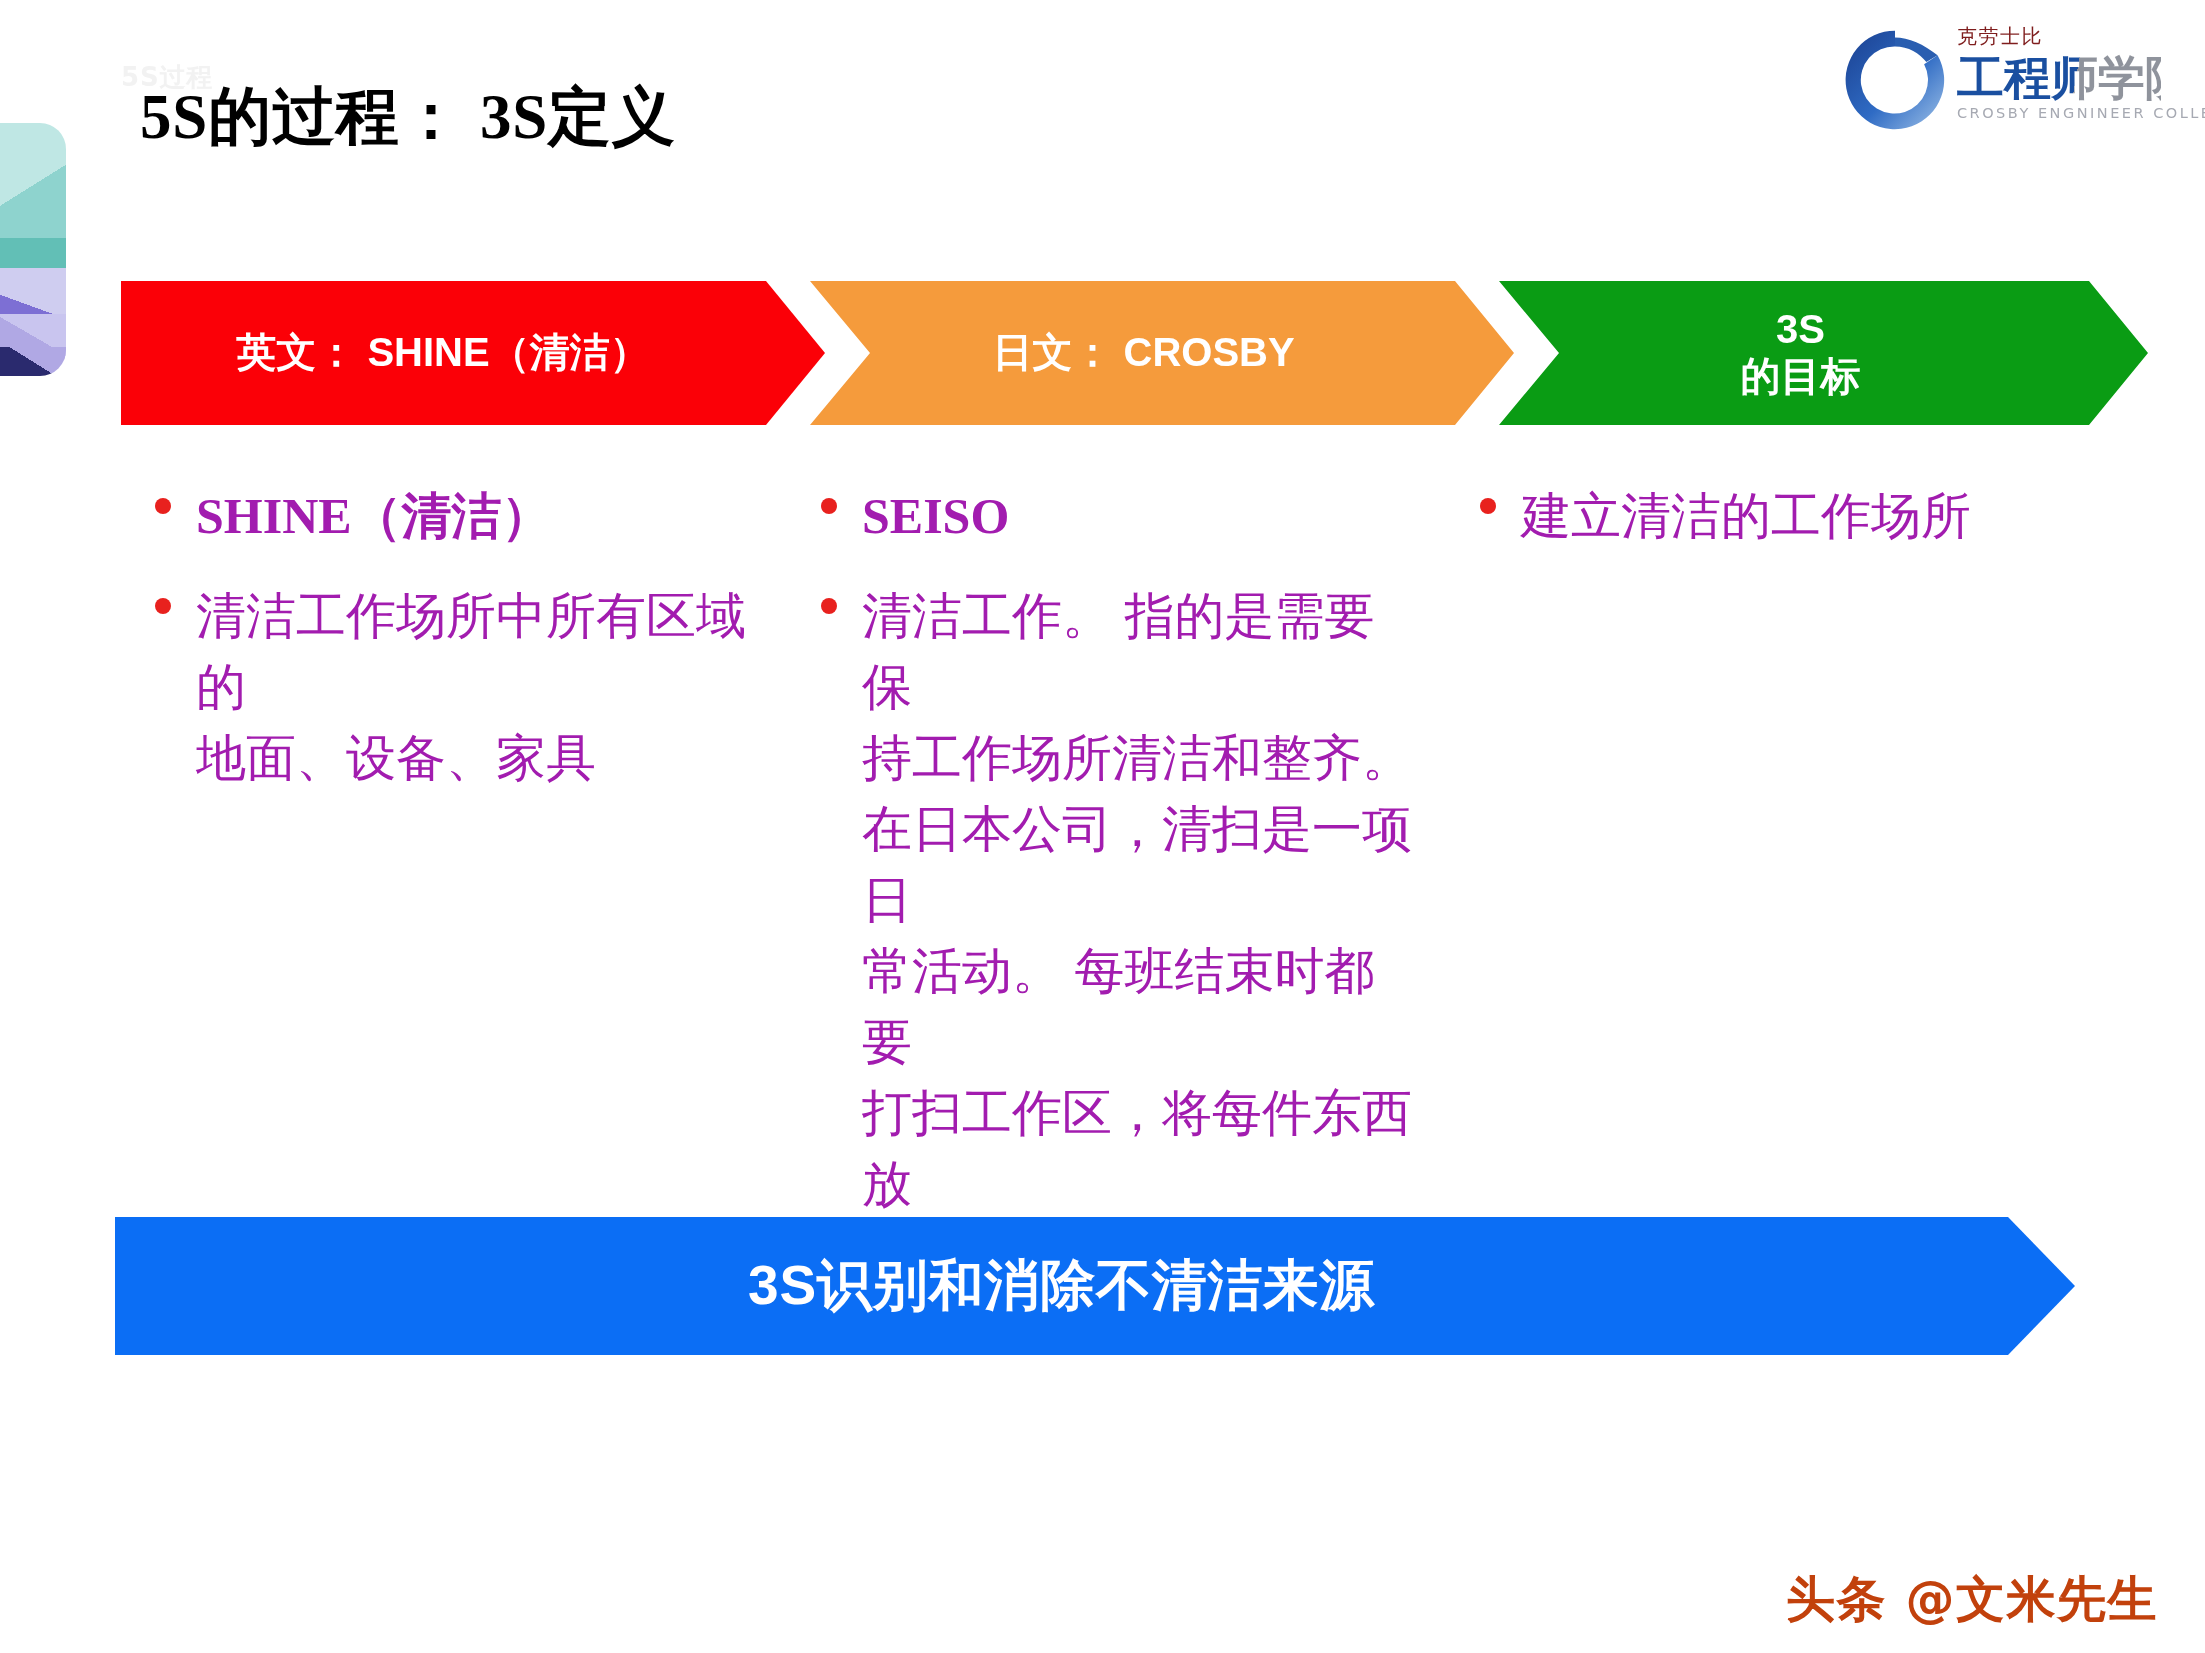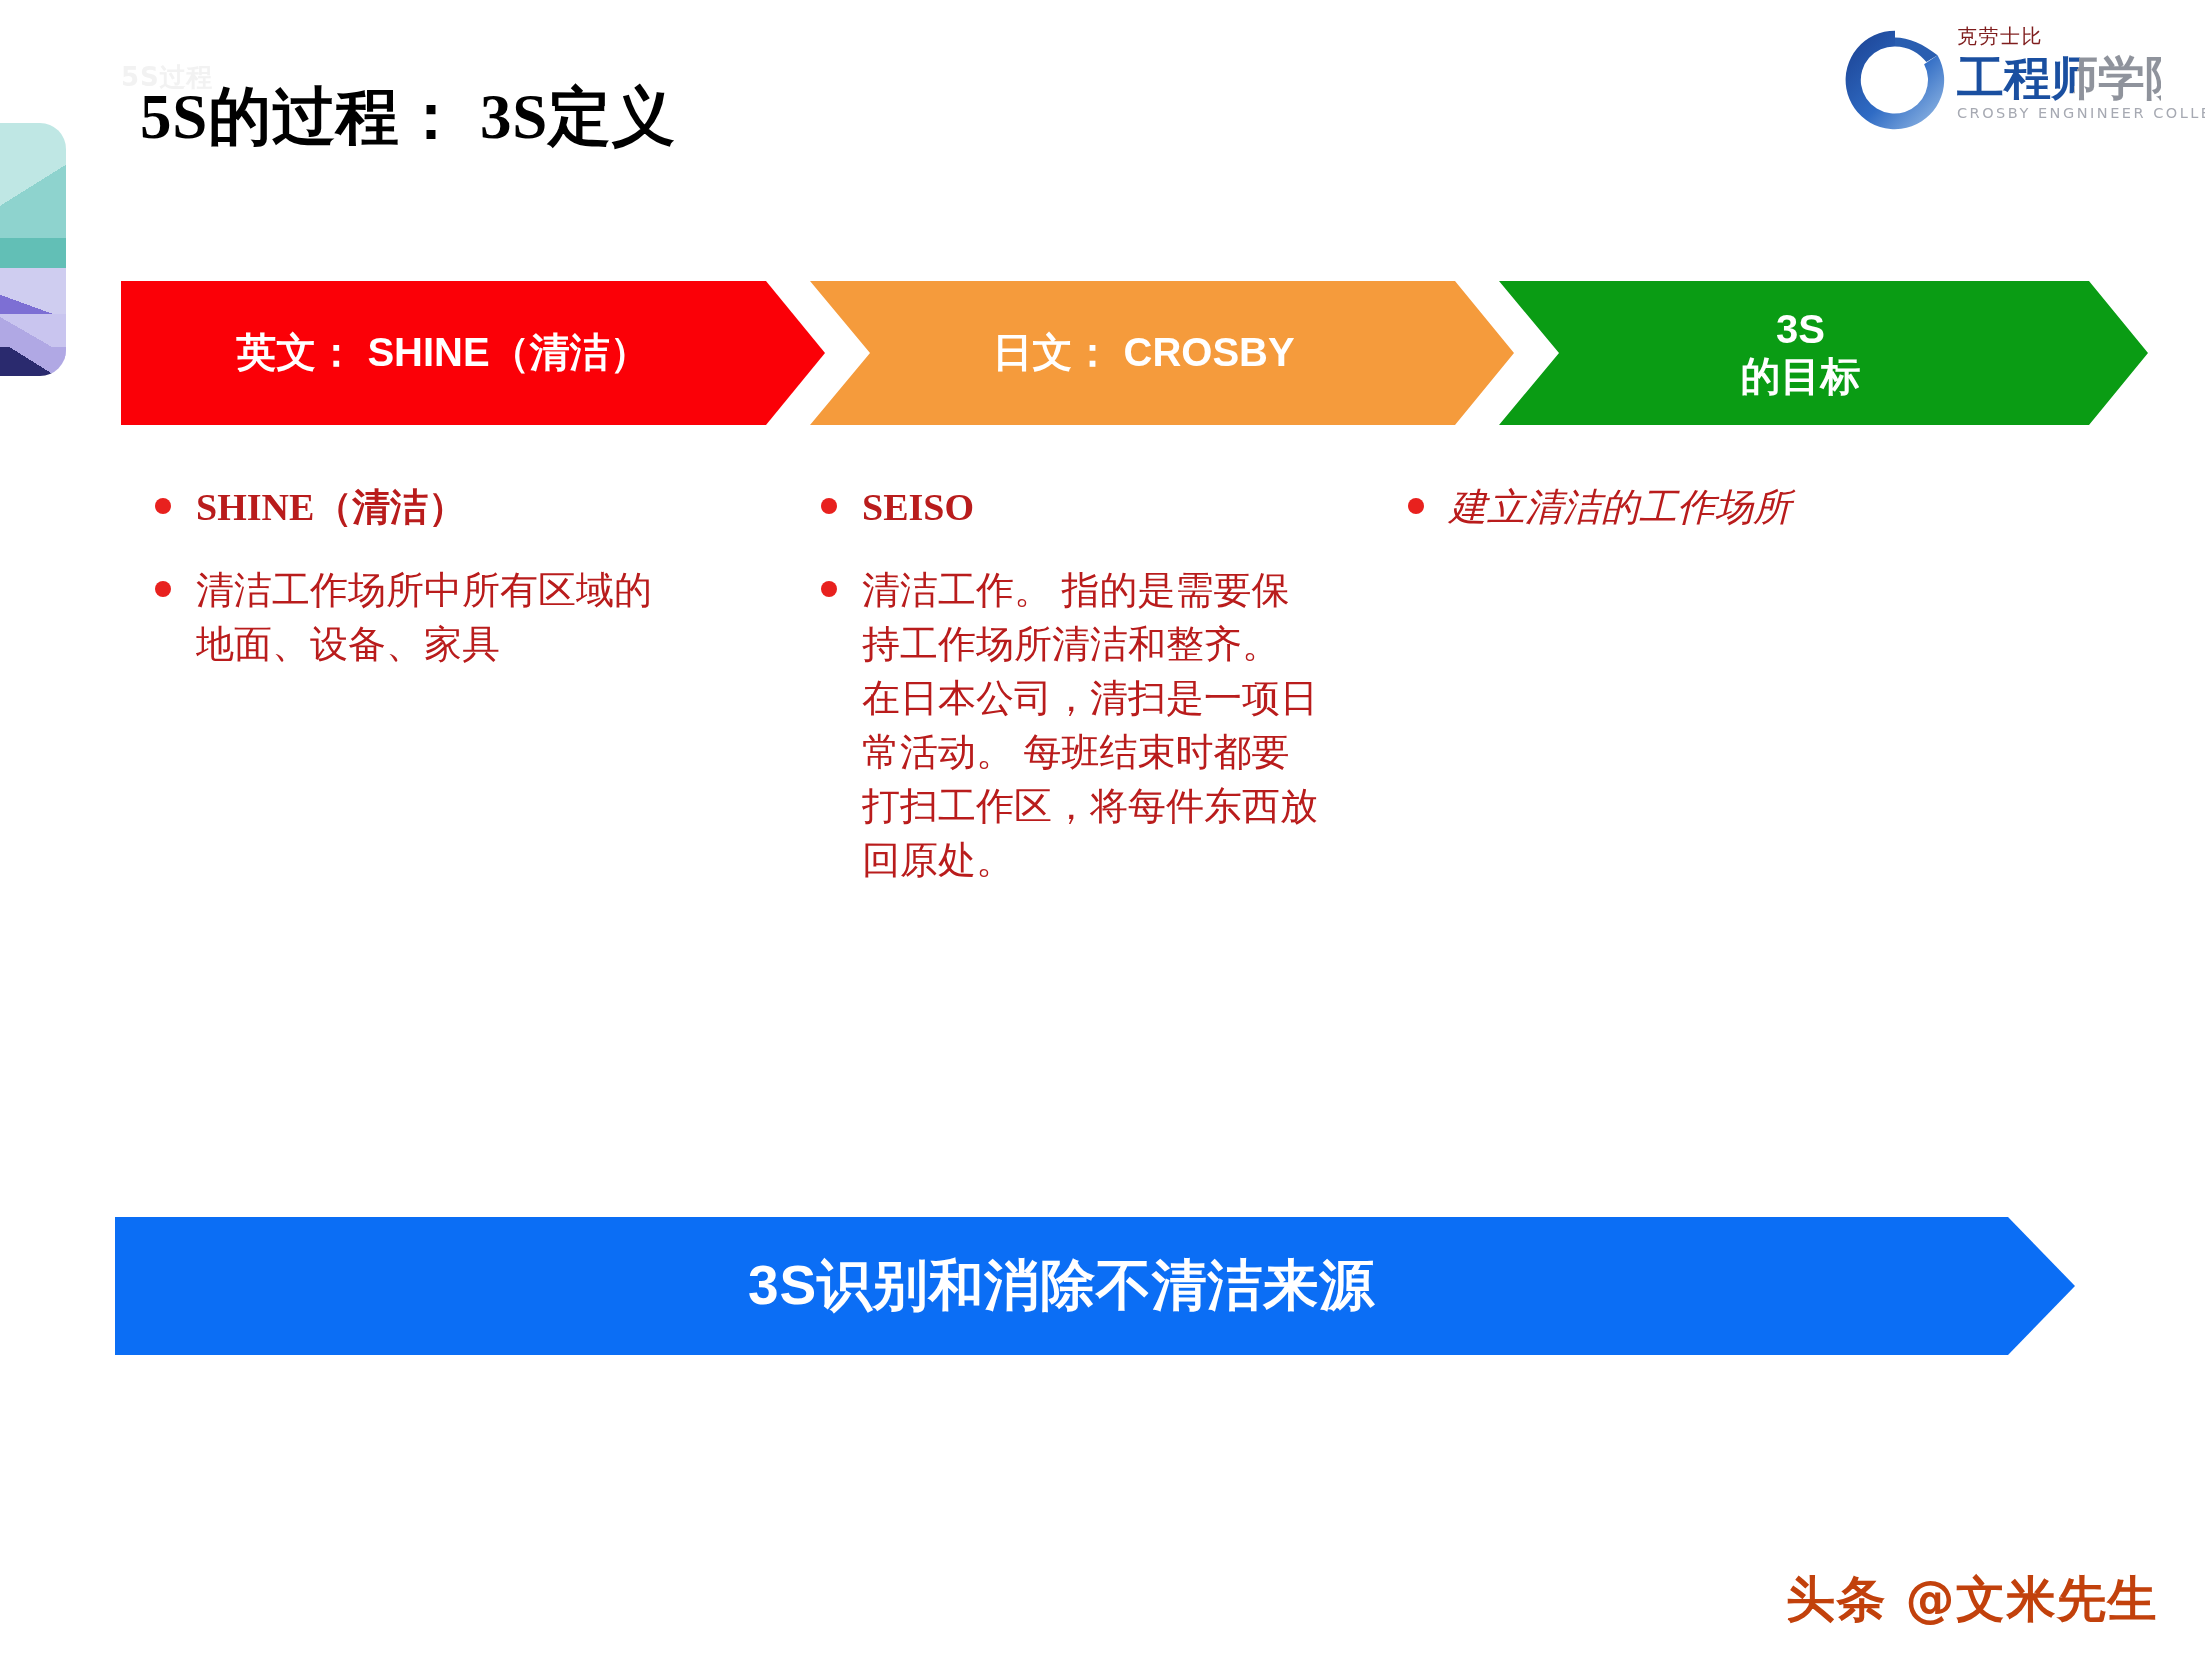--- a/index.html
+++ b/index.html
@@ -170,30 +170,30 @@
     left: 121px;
     top: 481px;
     width: 2037px;
   }
   .col {
     position: absolute;
     top: 0;
   }
   .col-1 { left: 23px;   width: 613px; }
   .col-2 { left: 689px;  width: 605px; }
-  .col-3 { left: 1276px; width: 628px; font-style: italic; }
+  .col-3 { left: 1348px; width: 628px; }
 
   .bullet {
     position: relative;
     padding-left: 52px;
     margin-bottom: 29px;
     font-family: "Liberation Serif", "DejaVu Serif", serif;
-    font-size: 38px;
+    font-size: 50px;
     line-height: 1.42;
-    color: #b91c1c;
+    color: #a21caf;
   }
   .bullet.bold {
     font-weight: bold;
   }
   .bullet::before {
     content: "";
     position: absolute;
     left: 10.7px;
     top: 17px;
     width: 16px;

